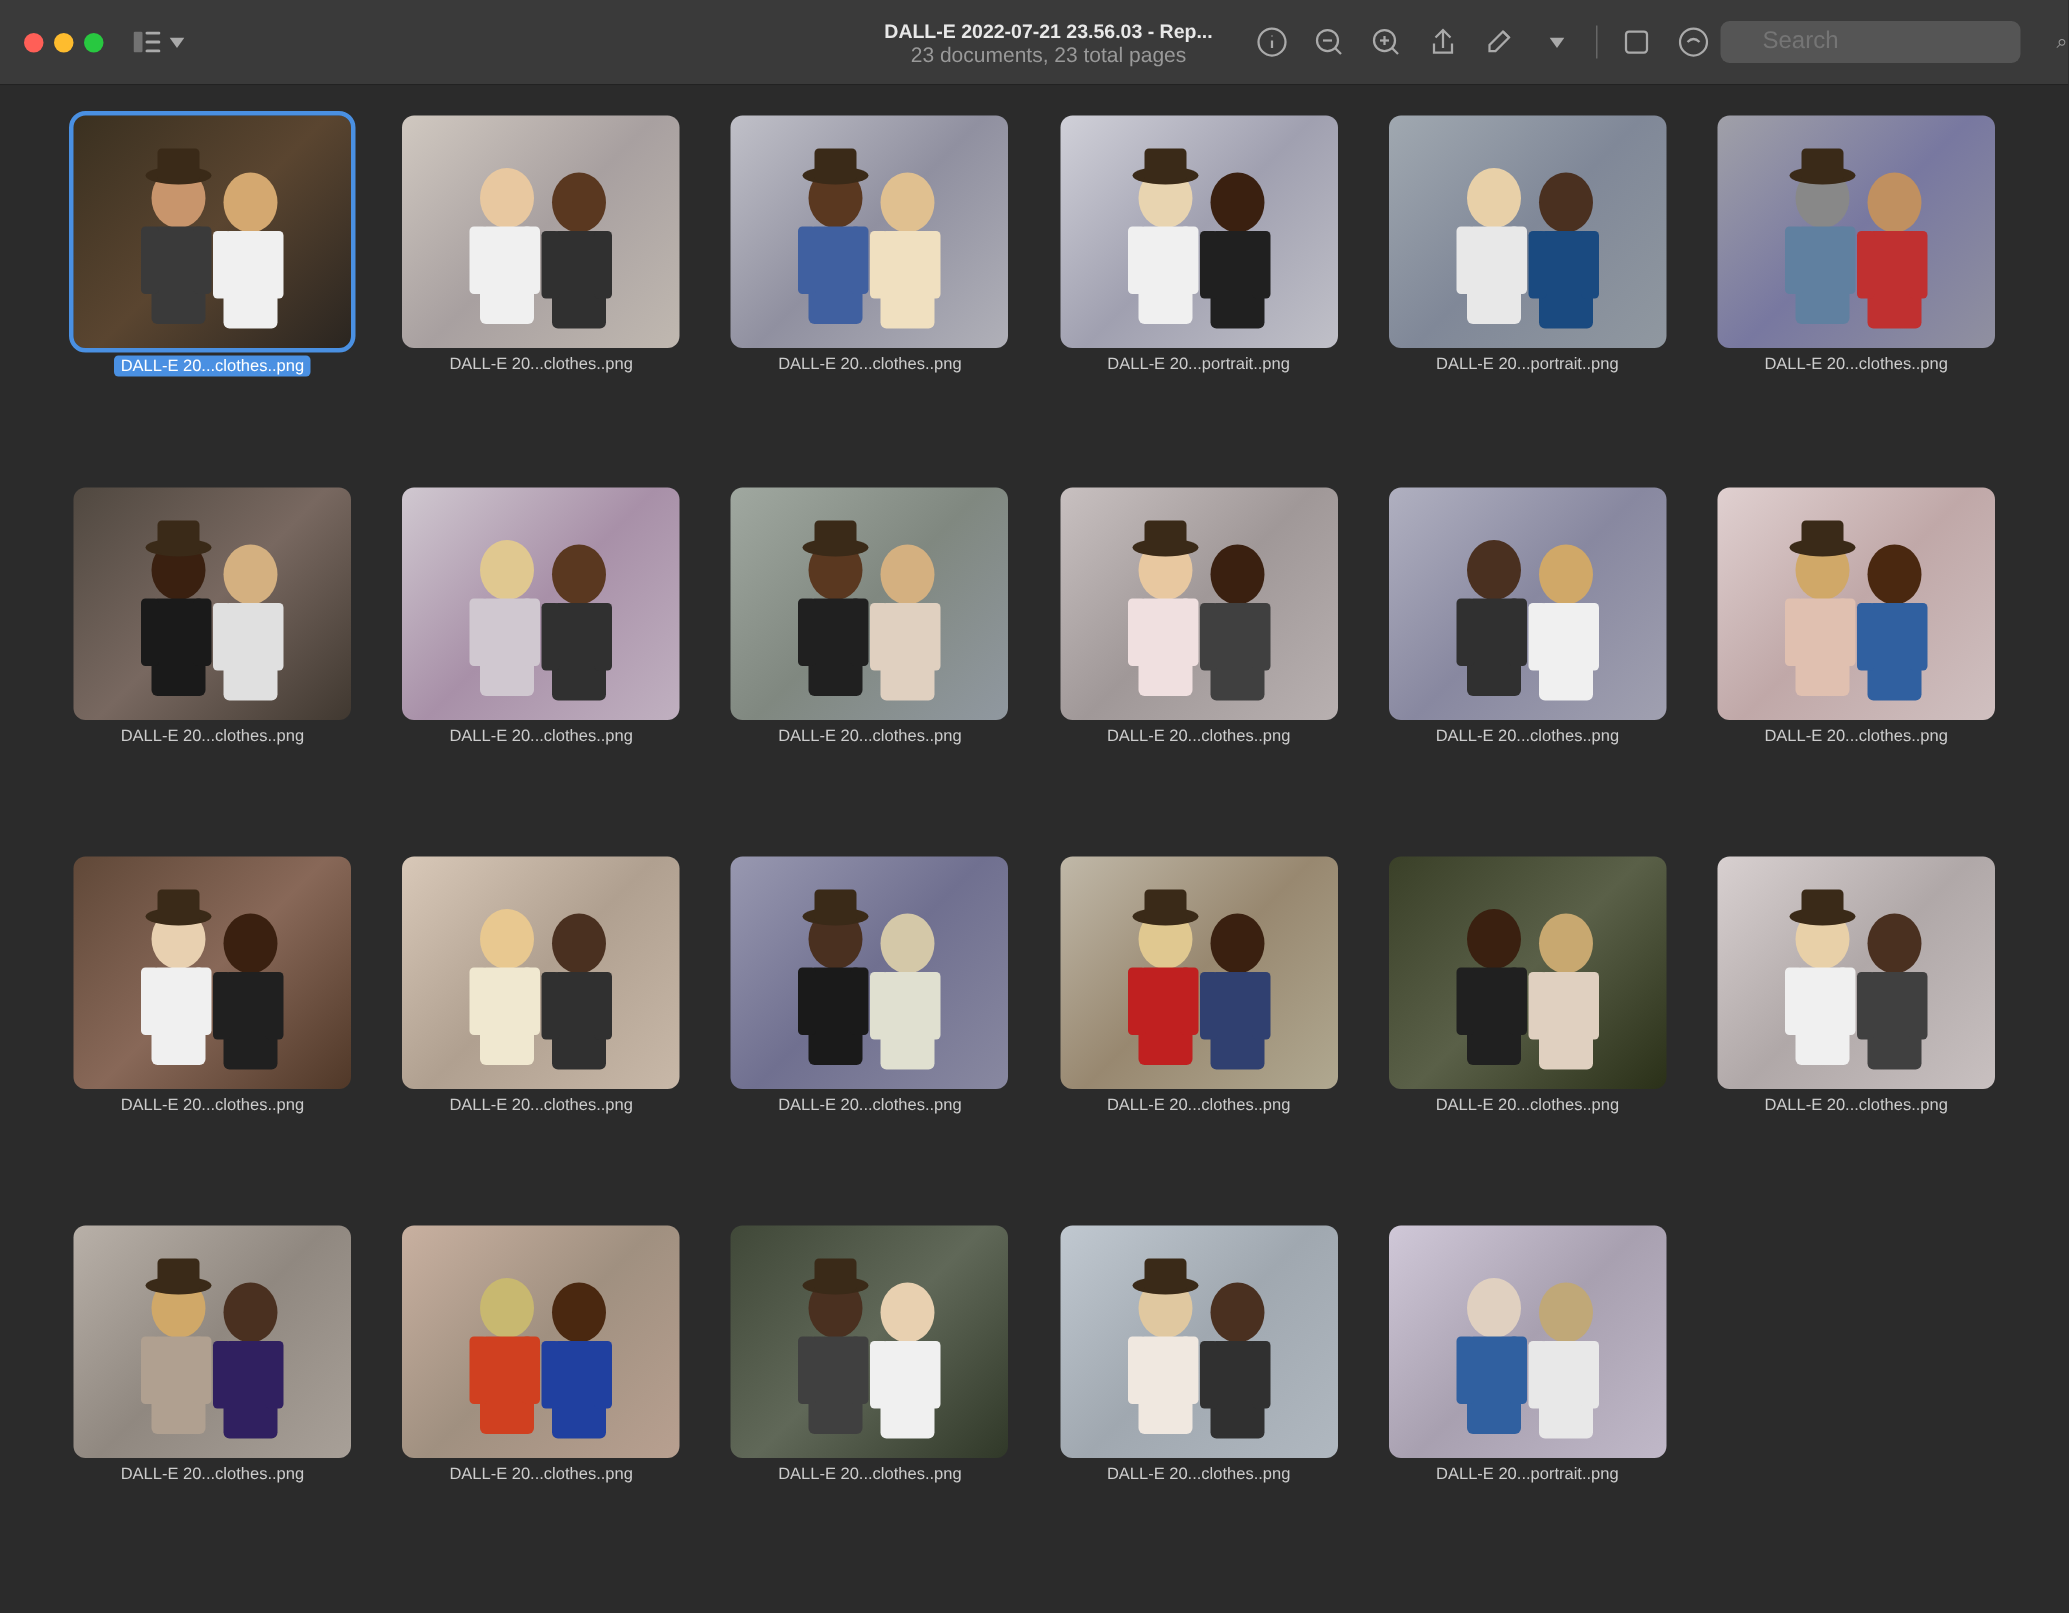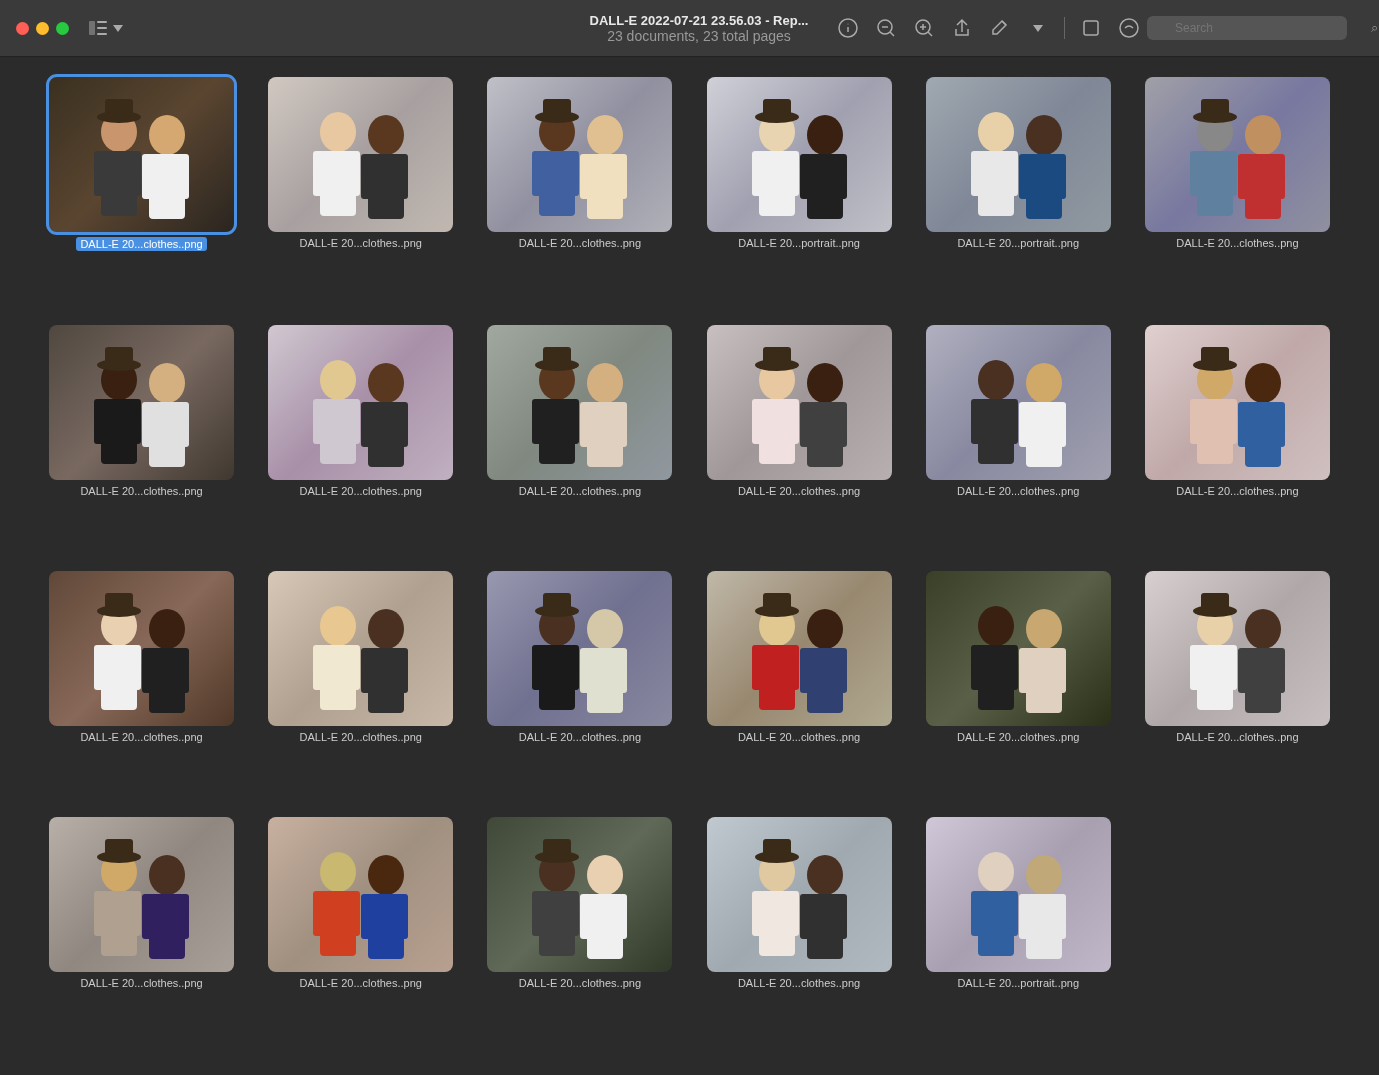--- a/index.html
+++ b/index.html
@@ -90,21 +90,21 @@
       position: absolute;
       right: 16px;
       top: 50%;
       transform: translateY(-50%);
       width: 200px;
       background: #555;
       border: none;
       border-radius: 6px;
       padding: 5px 10px 5px 28px;
       color: #ccc;
-      font-size: 12px;
+      font-size: 16px;
       outline: none;
     }
     .search-wrapper {
       position: absolute;
       right: 16px;
       top: 50%;
       transform: translateY(-50%);
       display: flex;
       align-items: center;
     }

